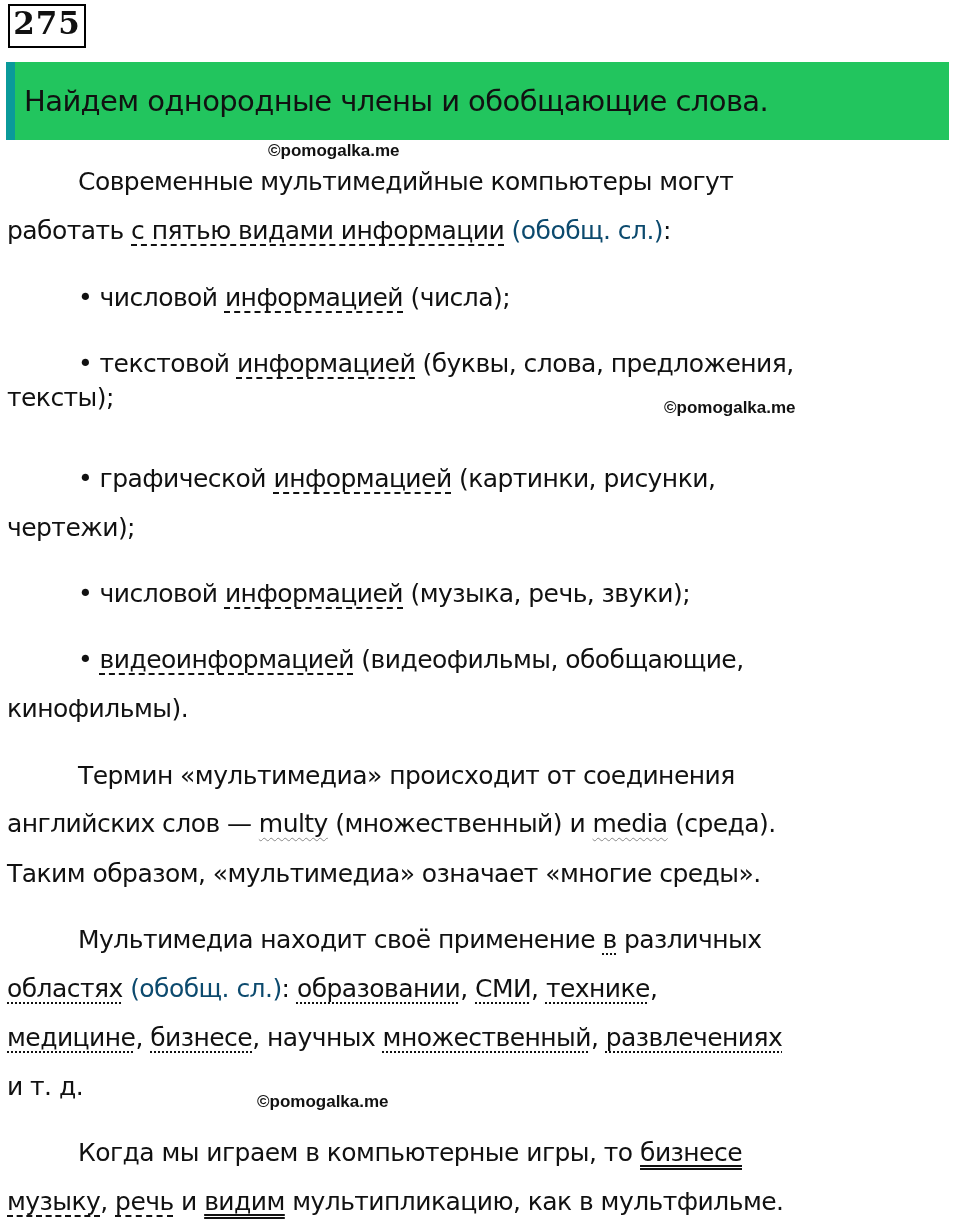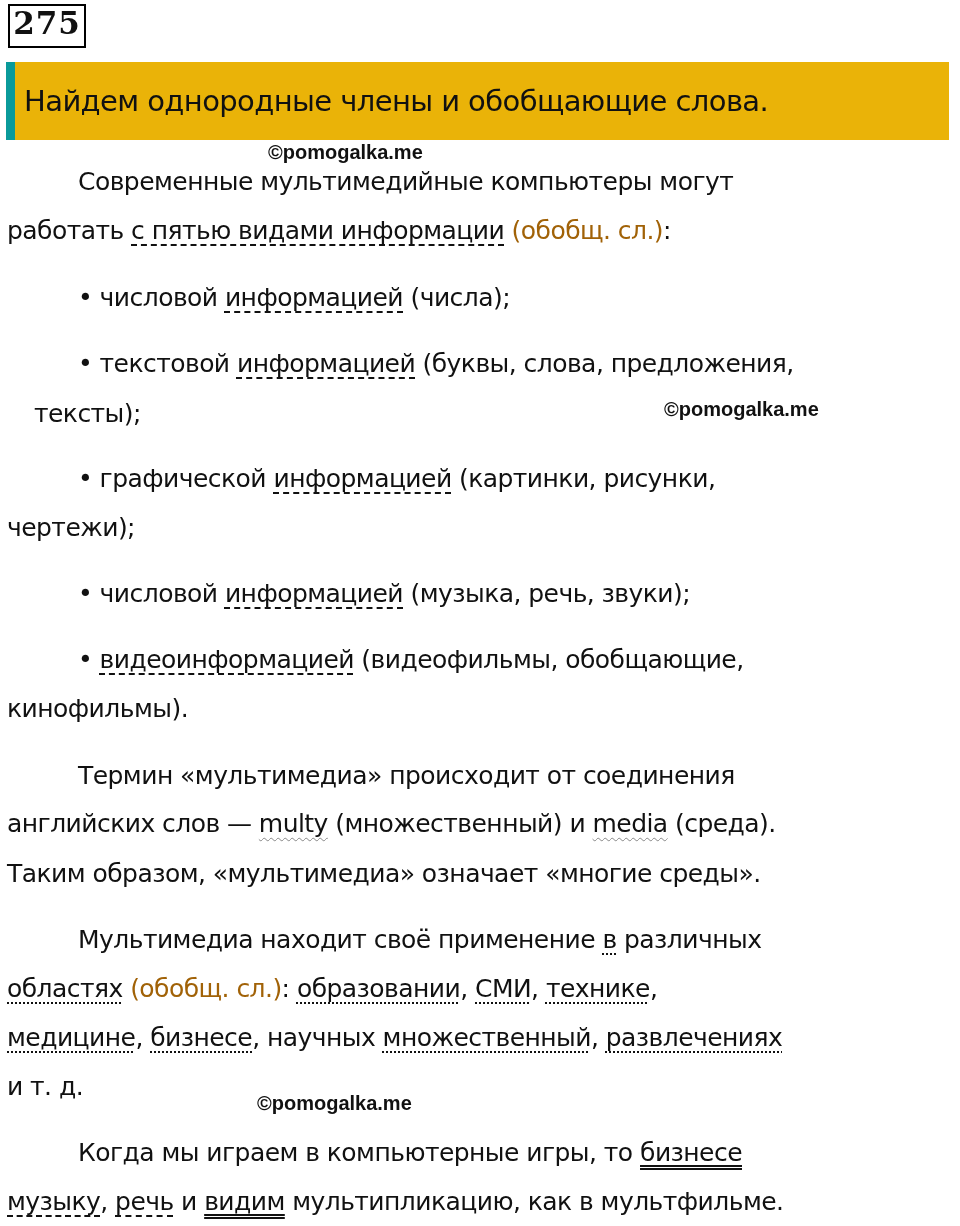--- a/index.html
+++ b/index.html
@@ -3,30 +3,30 @@
 <meta charset="utf-8">
 <style>
   html, body { margin: 0; padding: 0; background: #ffffff; }
   body { width: 960px; height: 1226px; position: relative; overflow: hidden;
          font-family: "DejaVu Sans", "Liberation Sans", sans-serif; color: #111; }
   .num-box { position: absolute; left: 8px; top: 4px; width: 78px; height: 44px;
              border: 2.5px solid #000; box-sizing: border-box;
              font-family: "DejaVu Serif", "Liberation Serif", serif; font-weight: bold;
              font-size: 31px; line-height: 34px; text-align: center; letter-spacing: 1px; }
   .banner { position: absolute; left: 6px; top: 62px; width: 943px; height: 78px;
-            background: #eab308; }
+            background: #22c55e; }
   .banner-bar { position: absolute; left: 0; top: 0; width: 9px; height: 100%; background: #0a9a9a; }
   .banner-text { position: absolute; left: 18px; top: 19px; font-size: 29px; line-height: 40px;
                  white-space: nowrap; letter-spacing: -0.6px; }
   .wm { position: absolute; font-family: "Liberation Sans", sans-serif; font-weight: bold;
-        font-size: 20px; color: #111; white-space: nowrap; }
+        font-size: 17px; color: #111; white-space: nowrap; }
   .line { position: absolute; left: 7px; font-size: 25px; line-height: 40px; white-space: nowrap;
           letter-spacing: -0.55px; word-spacing: 0px; }
   .ind { left: 78px; }
-  .gray { color: #a16207; }
+  .gray { color: #0c4a6e; }
   .u-dash { text-decoration: underline; text-decoration-style: dashed; text-decoration-thickness: 1.5px; text-underline-offset: 5px; }
   .u-dot { text-decoration: underline; text-decoration-style: dotted; text-decoration-thickness: 2px; text-underline-offset: 5px; }
   .u-double { text-decoration: underline; text-decoration-style: double; text-decoration-thickness: 1.5px; text-underline-offset: 4px; }
   .u-wavy { text-decoration: underline; text-decoration-style: wavy; text-decoration-color: #888; text-decoration-thickness: 1px; text-underline-offset: 5px; }
 </style>
 </head>
 <body>
 
 <div class="num-box">275</div>
 
@@ -36,21 +36,21 @@
 </div>
 
 <div class="wm" style="left:268px; top:141px;">©pomogalka.me</div>
 
 <div class="line ind" style="top:162px;">Современные мультимедийные компьютеры могут</div>
 <div class="line" style="top:211px;"><span>работать </span><span class="u-dash">с пятью видами информации</span><span class="gray"> (обобщ. сл.)</span><span>:</span></div>
 
 <div class="line ind" style="top:278px;"><span>• </span><span>числовой </span><span class="u-dash">информацией</span><span> (числа);</span></div>
 
 <div class="line ind" style="top:344px;"><span>• </span><span>текстовой </span><span class="u-dash">информацией</span><span> (буквы, слова, предложения,</span></div>
-<div class="line" style="top:394px;margin-left:27px;">тексты);</div>
+<div class="line" style="top:378px;">тексты);</div>
 <div class="wm" style="left:664px; top:398px;">©pomogalka.me</div>
 
 <div class="line ind" style="top:459px;"><span>• </span><span>графической </span><span class="u-dash">информацией</span><span> (картинки, рисунки,</span></div>
 <div class="line" style="top:508px;">чертежи);</div>
 
 <div class="line ind" style="top:574px;"><span>• </span><span>числовой </span><span class="u-dash">информацией</span><span> (музыка, речь, звуки);</span></div>
 
 <div class="line ind" style="top:640px;"><span>• </span><span></span><span class="u-dash">видеоинформацией</span><span> (видеофильмы, обобщающие,</span></div>
 <div class="line" style="top:689px;">кинофильмы).</div>
 

